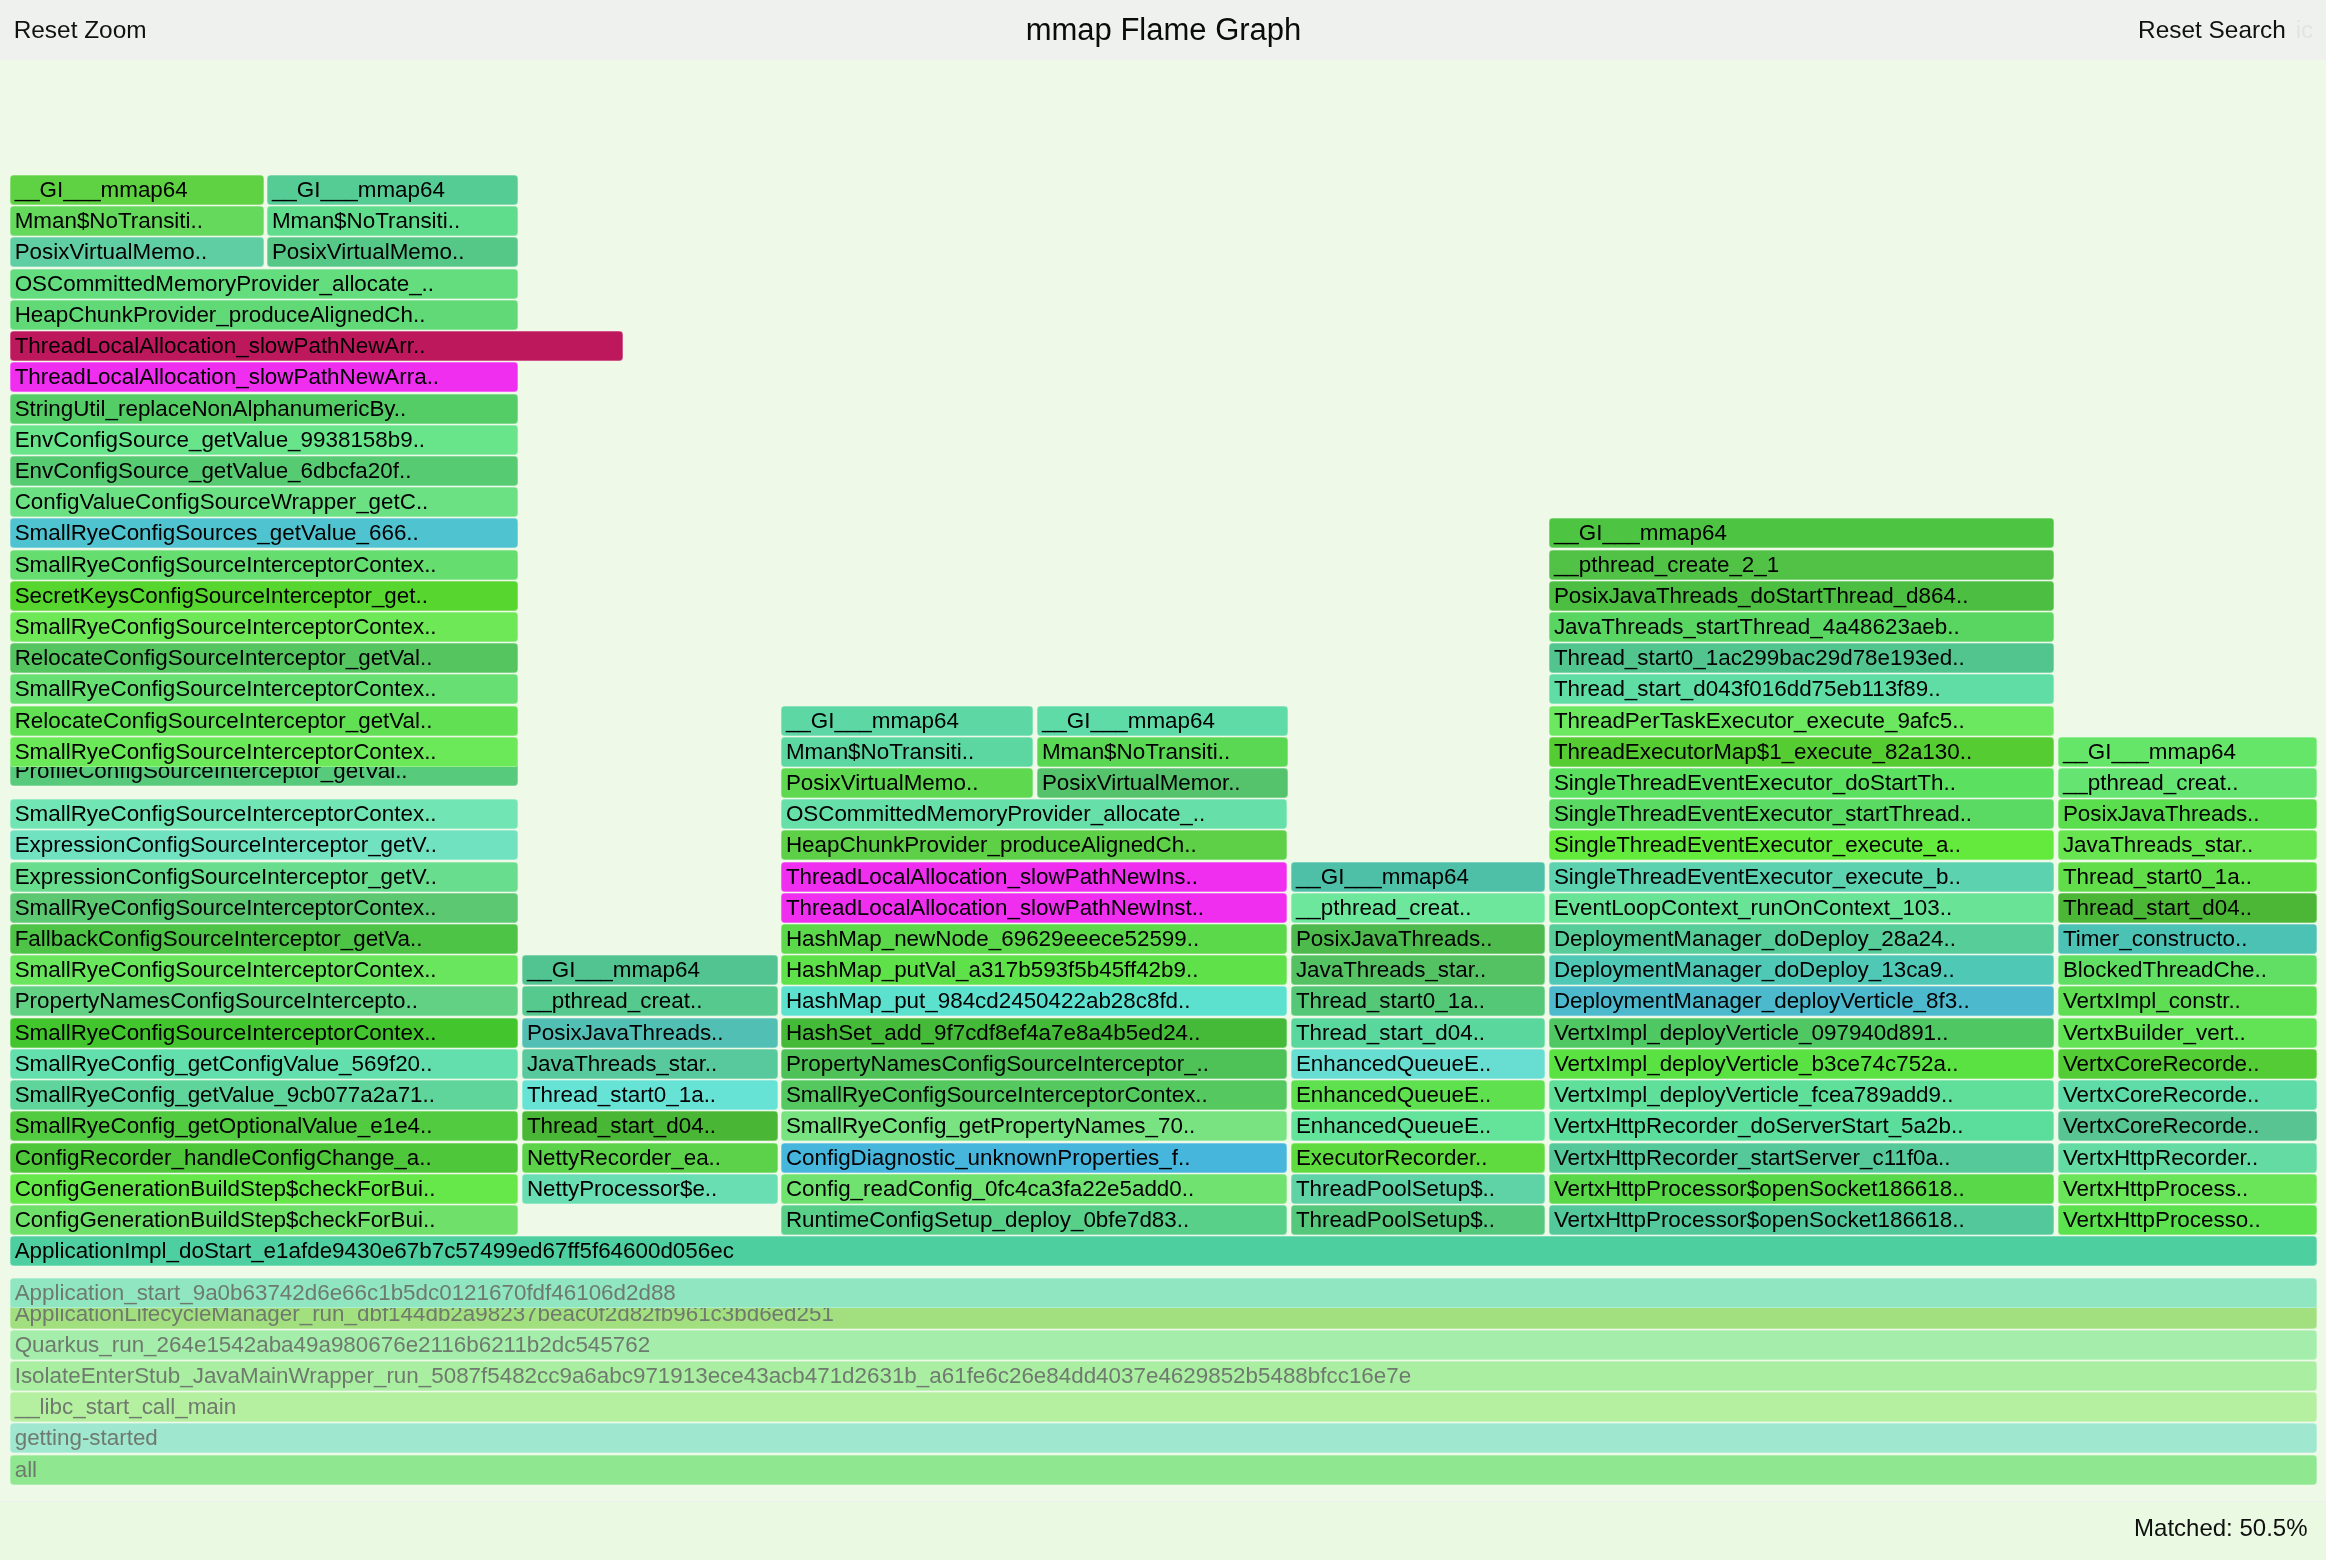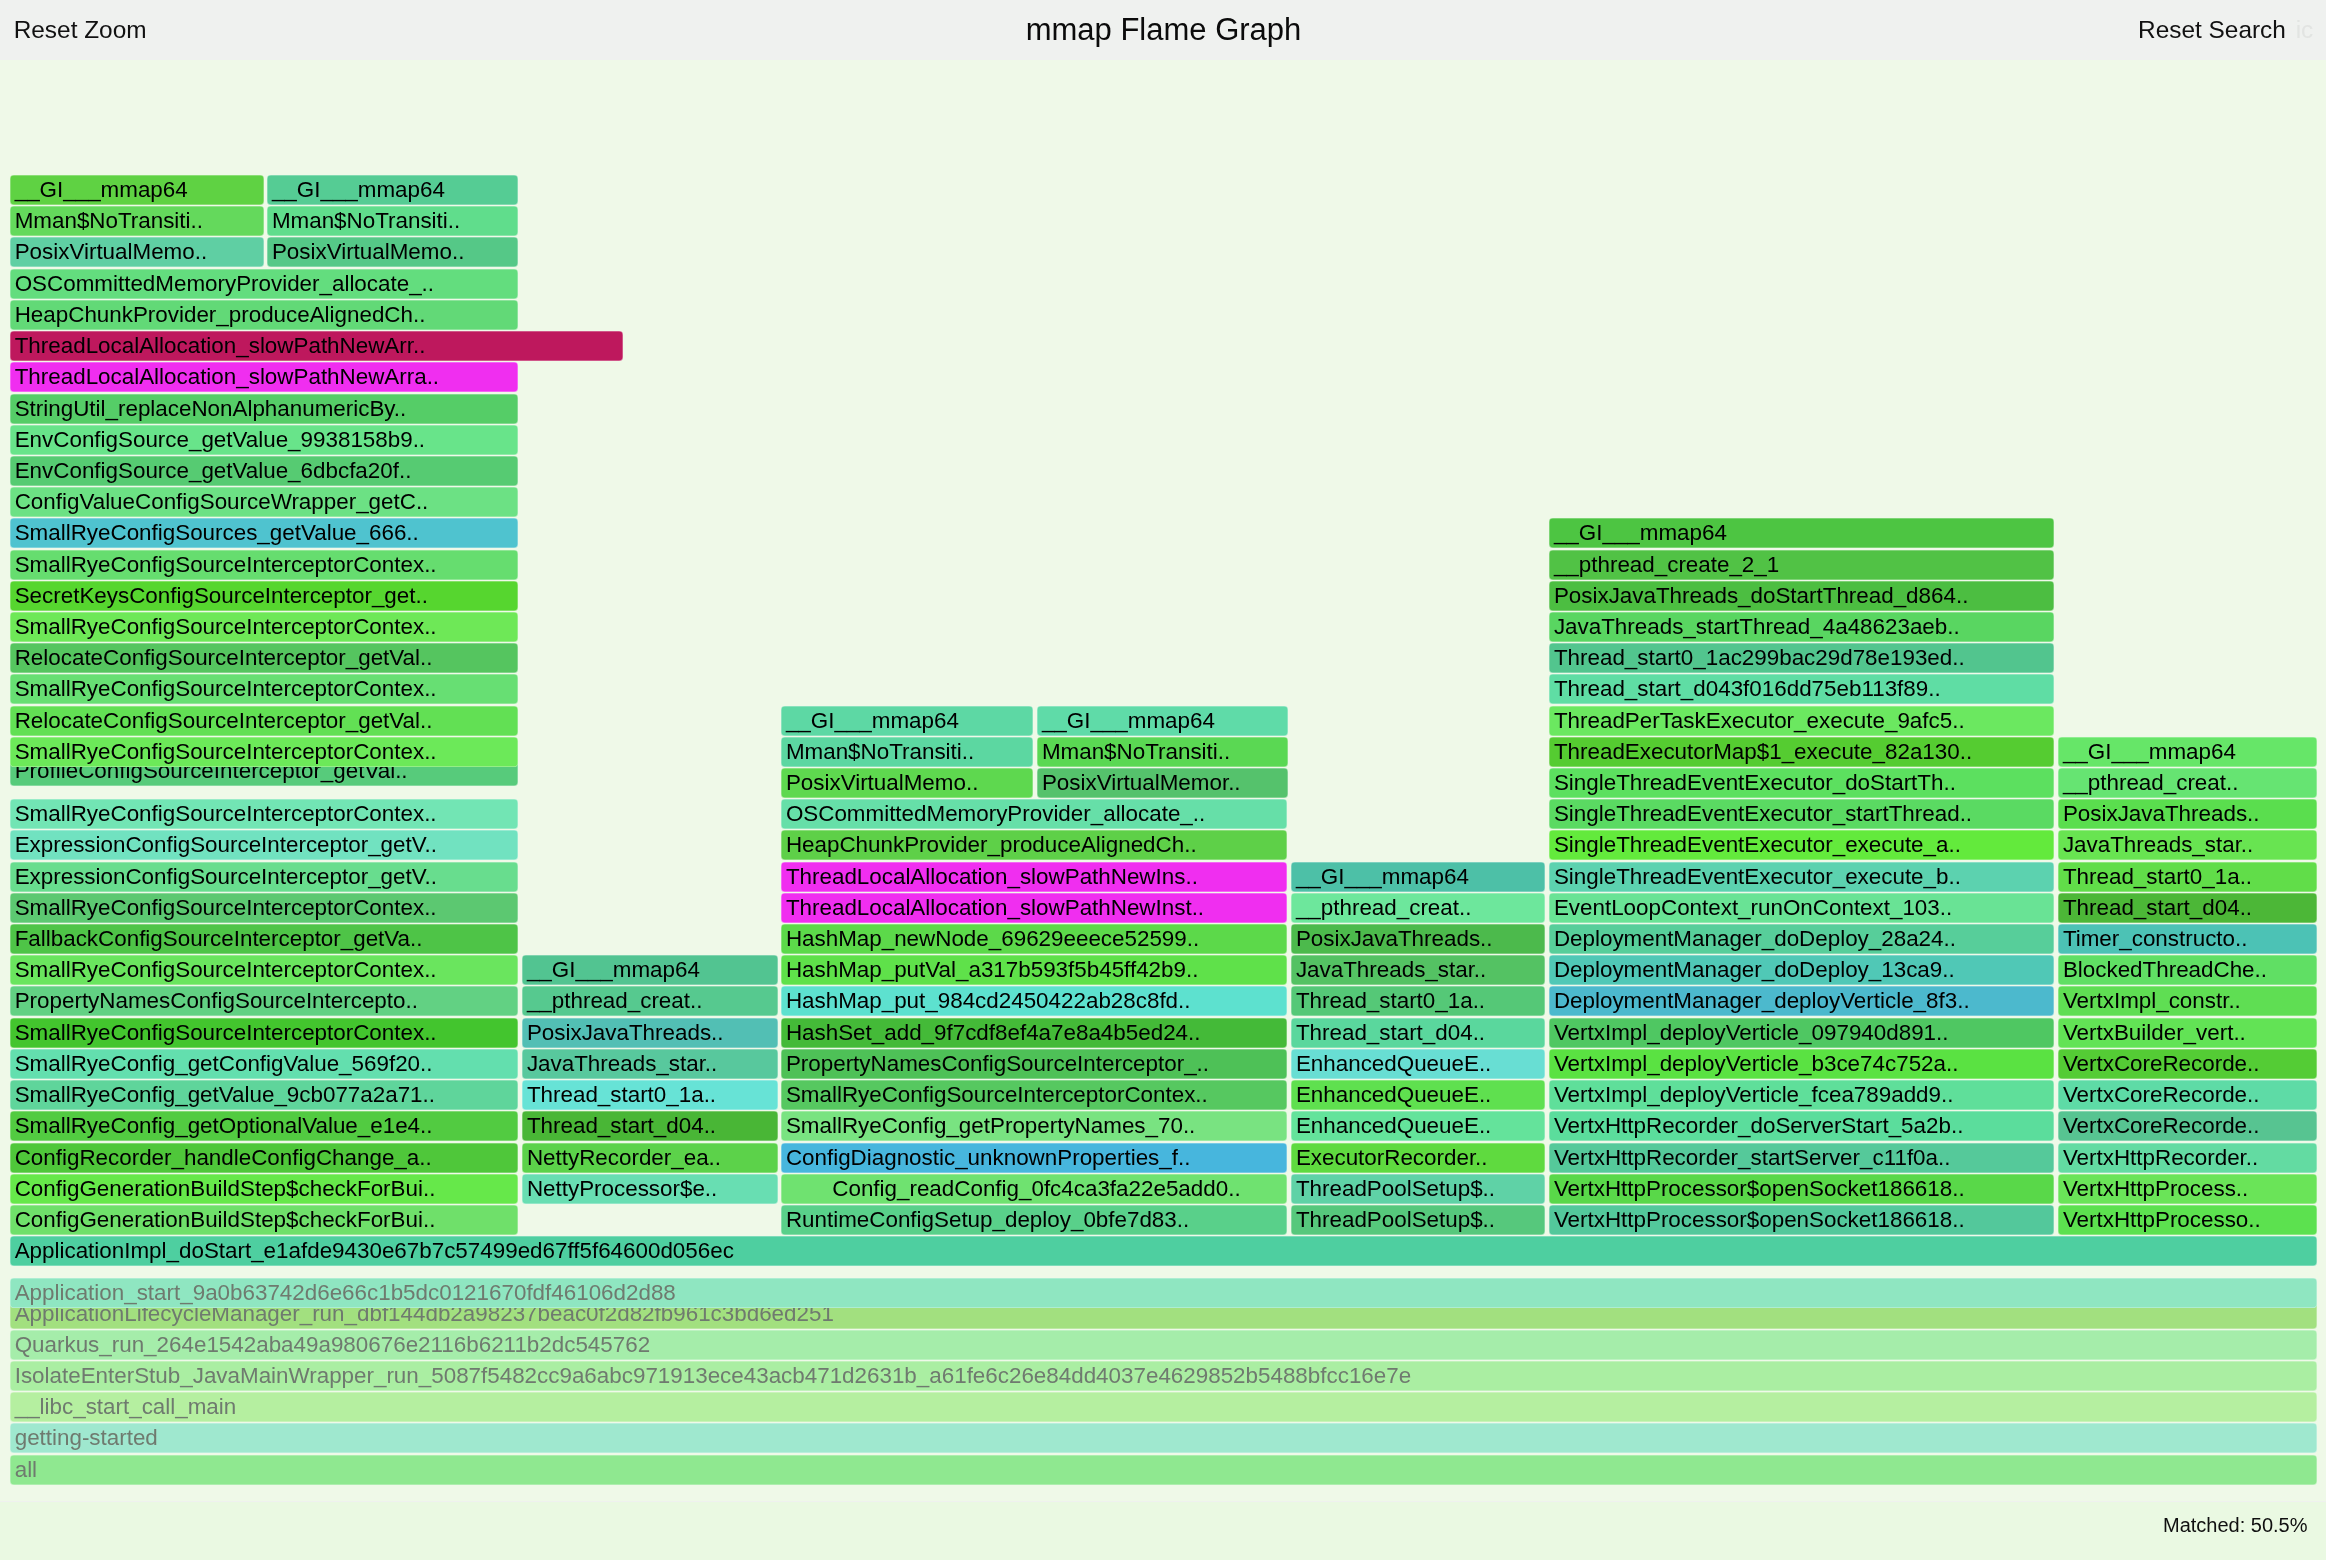--- a/index.html
+++ b/index.html
@@ -81,21 +81,21 @@
   
   #footer {
     position: absolute;
     left: 0; top: 1502px;
     width: 2327px; height: 59px;
     background: #eaf9e2;
   }
   #matched {
     position: absolute;
     right: 19.5px; top: 11.7px;
-    font-size: 20px;
+    font-size: 24px;
     color: #101010;
     white-space: nowrap;
   }
 </style>
 </head>
 <body>
 
 <div id="app">
 
   <div id="header">
@@ -154,21 +154,21 @@
       <div class="frame" style="left: 267px; width: 251px; top: 115px; background: rgb(85, 204, 148);">__GI___mmap64</div>
       <div class="frame" style="left: 522px; width: 256px; top: 1114px; background: rgb(104, 222, 178);">NettyProcessor$e..</div>
       <div class="frame" style="left: 522px; width: 256px; top: 1083px; background: rgb(92, 210, 74);">NettyRecorder_ea..</div>
       <div class="frame" style="left: 522px; width: 256px; top: 1051px; background: rgb(73, 182, 54);">Thread_start_d04..</div>
       <div class="frame" style="left: 522px; width: 256px; top: 1020px; background: rgb(103, 227, 214);">Thread_start0_1a..</div>
       <div class="frame" style="left: 522px; width: 256px; top: 989px; background: rgb(88, 200, 157);">JavaThreads_star..</div>
       <div class="frame" style="left: 522px; width: 256px; top: 958px; background: rgb(82, 191, 180);">PosixJavaThreads..</div>
       <div class="frame" style="left: 522px; width: 256px; top: 926px; background: rgb(86, 201, 143);">__pthread_creat..</div>
       <div class="frame" style="left: 522px; width: 256px; top: 895px; background: rgb(82, 196, 145);">__GI___mmap64</div>
       <div class="frame" style="left: 781px; width: 506px; top: 1145px; background: rgb(89, 208, 138);">RuntimeConfigSetup_deploy_0bfe7d83..</div>
-      <div class="frame" style="left: 781px; width: 506px; top: 1114px; background: rgb(111, 226, 112); text-align: center;">Config_readConfig_0fc4ca3fa22e5add0..</div>
+      <div class="frame" style="left: 781px; width: 506px; top: 1114px; background: rgb(111, 226, 112);">Config_readConfig_0fc4ca3fa22e5add0..</div>
       <div class="frame" style="left: 781px; width: 506px; top: 1083px; background: rgb(71, 182, 221);">ConfigDiagnostic_unknownProperties_f..</div>
       <div class="frame" style="left: 781px; width: 506px; top: 1051px; background: rgb(121, 227, 129);">SmallRyeConfig_getPropertyNames_70..</div>
       <div class="frame" style="left: 781px; width: 506px; top: 1020px; background: rgb(86, 200, 96);">SmallRyeConfigSourceInterceptorContex..</div>
       <div class="frame" style="left: 781px; width: 506px; top: 989px; background: rgb(78, 193, 87);">PropertyNamesConfigSourceInterceptor_..</div>
       <div class="frame" style="left: 781px; width: 506px; top: 958px; background: rgb(68, 186, 56);">HashSet_add_9f7cdf8ef4a7e8a4b5ed24..</div>
       <div class="frame" style="left: 781px; width: 506px; top: 926px; background: rgb(93, 225, 207);">HashMap_put_984cd2450422ab28c8fd..</div>
       <div class="frame" style="left: 781px; width: 506px; top: 895px; background: rgb(95, 225, 74);">HashMap_putVal_a317b593f5b45ff42b9..</div>
       <div class="frame" style="left: 781px; width: 506px; top: 864px; background: rgb(92, 217, 74);">HashMap_newNode_69629eeece52599..</div>
       <div class="frame" style="left: 781px; width: 506px; top: 833px; background: rgb(240, 46, 240);">ThreadLocalAllocation_slowPathNewInst..</div>
       <div class="frame" style="left: 781px; width: 506px; top: 802px; background: rgb(240, 46, 240);">ThreadLocalAllocation_slowPathNewIns..</div>

